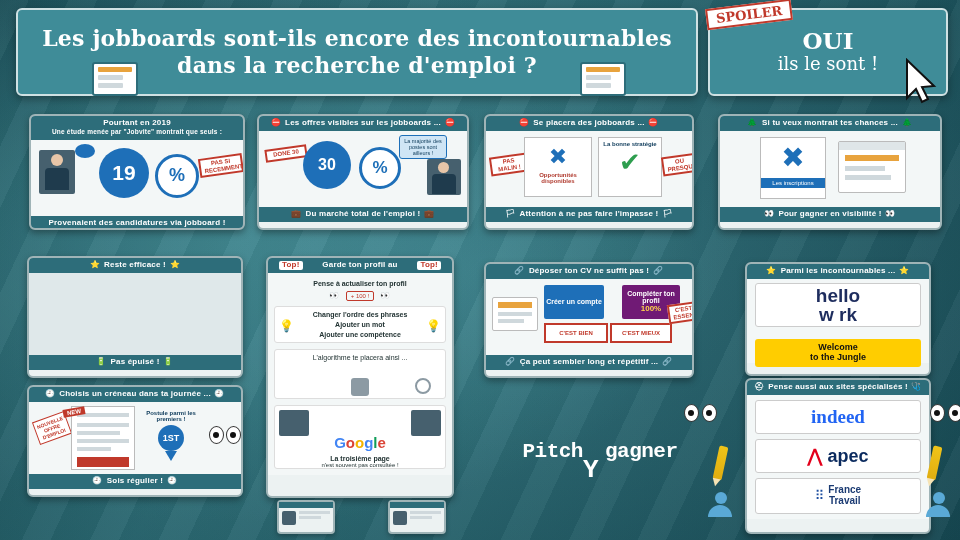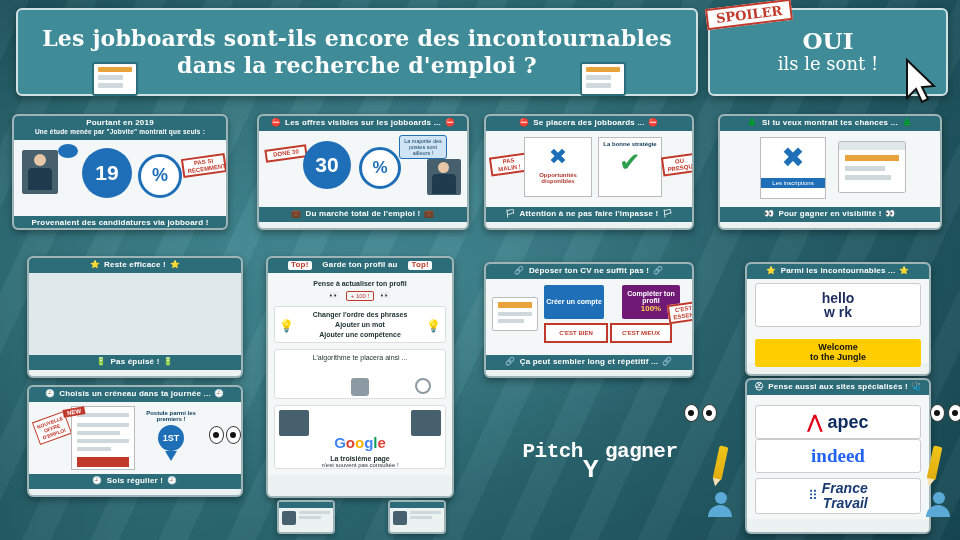--- a/index.html
+++ b/index.html
@@ -56,21 +56,21 @@
   
   .stampR{display:inline-block;background:#fff;border:2px solid #c0392b;color:#c0392b;font-size:6px;
     font-weight:bold;padding:1px 3px;transform:rotate(-8deg);text-align:center;line-height:1.1;}
   .circ{border-radius:50%;display:flex;align-items:center;justify-content:center;font-weight:bold;}
   .tinyico{font-size:8px;}
 
   .lbl{font-size:7px;text-align:center;color:#233;}
   .b{font-weight:bold;}
 
   
-  #c1{left:12px;top:114px;width:212px;height:112px;}
+  #c1{left:29px;top:114px;width:212px;height:112px;}
   
   #c2{left:257px;top:114px;width:208px;height:112px;}
   
   #c3{left:484px;top:114px;width:206px;height:112px;}
   
   #c4{left:718px;top:114px;width:220px;height:112px;}
   
   #c5{left:27px;top:256px;width:212px;height:118px;}
   
   #c6{left:266px;top:256px;width:184px;height:238px;}
@@ -163,21 +163,21 @@
 </div>
 
 <div class="card" id="c2">
   <div class="bar">
     <span class="tinyico">⛔</span>
     <span>Les offres visibles sur les jobboards ...</span>
     <span class="tinyico">⛔</span>
   </div>
   <div class="body" style="height:76px">
     <div class="stampR" style="position:absolute;left:6px;top:16px;width:32px;">DONE 30</div>
-    <div class="circ" style="position:absolute;left:44px;top:10px;width:48px;height:48px;background:#1e6fb8;color:#fff;font-size:21px;">30</div>
+    <div class="circ" style="position:absolute;left:44px;top:10px;width:48px;height:48px;background:#1e6fb8;color:#fff;font-size:16px;">30</div>
     <div class="circ" style="position:absolute;left:100px;top:16px;width:36px;height:36px;border:3px solid #1e6fb8;color:#1e6fb8;font-size:17px;background:#fff;">%</div>
     <div style="position:absolute;left:140px;top:4px;width:42px;background:#cfe5f5;border:1px solid #1e6fb8;border-radius:3px;font-size:5.5px;padding:2px;text-align:center;color:#14405f;">La majorité des postes sont ailleurs !</div>
     <div style="position:absolute;left:168px;top:28px;width:34px;height:36px;">
       <div style="width:34px;height:36px;background:#46606e;border-radius:2px;"></div>
       <div style="position:absolute;left:11px;top:3px;width:11px;height:11px;background:#e8c6a8;border-radius:50%;"></div>
       <div style="position:absolute;left:5px;top:15px;width:24px;height:20px;background:#1f3b4d;border-radius:4px 4px 0 0;"></div>
     </div>
   </div>
   <div class="bar bot">
     <span class="tinyico">💼</span>
@@ -244,21 +244,21 @@
   </div>
   <div class="body" style="height:82px;background:#dfe8ea"></div>
   <div class="bar bot">
     <span class="tinyico">🔋</span>
     <span>Pas épuisé !</span>
     <span class="tinyico">🔋</span>
   </div>
 </div>
 
 <div class="card" id="c6">
-  <div class="bar" style="justify-content:space-between;padding:3px 20px;">
+  <div class="bar" style="justify-content:space-between;padding:3px 11px;">
     <span style="background:#fff;color:#c0392b;padding:0 3px;border-radius:2px;">Top!</span>
     <span>Garde ton profil au</span>
     <span style="background:#fff;color:#c0392b;padding:0 3px;border-radius:2px;">Top!</span>
   </div>
   <div class="body" style="height:202px;padding:4px 6px;box-sizing:border-box;">
     <div class="lbl b" style="margin-top:3px">Pense à actualiser ton profil</div>
     <div style="display:flex;align-items:center;justify-content:center;gap:6px;margin-top:4px;">
       <span class="tinyico">👀</span>
       <span style="border:1px solid #c0392b;color:#c0392b;font-size:6px;padding:1px 4px;border-radius:2px;">+ 100 !</span>
       <span class="tinyico">👀</span>
@@ -322,21 +322,21 @@
 </div>
 
 <div class="card" id="c8">
   <div class="bar">
     <span class="tinyico">⭐</span>
     <span>Parmi les incontournables ...</span>
     <span class="tinyico">⭐</span>
   </div>
   <div class="body" style="height:84px;padding:4px 8px;box-sizing:border-box;">
     <div class="logoBox" style="height:42px;">
-      <div style="font-size:14px;color:#1e2d5e;font-weight:bold;line-height:1;text-align:center;">
+      <div style="font-size:19px;color:#1e2d5e;font-weight:bold;line-height:1;text-align:center;">
         <span>hello</span><br><span>w rk</span>
       </div>
     </div>
     <div class="logoBox" style="height:28px;margin-top:12px;background:#ffcd00;border:none;">
       <div style="font-size:9px;color:#111;font-weight:bold;line-height:1.1;text-align:center;">
         <span>Welcome</span><br><span>to the Jungle</span>
       </div>
     </div>
   </div>
 </div>
@@ -375,30 +375,30 @@
   </div>
 </div>
 
 <div class="card" id="c10">
   <div class="bar">
     <span class="tinyico">⛑</span>
     <span>Pense aussi aux sites spécialisés !</span>
     <span class="tinyico">🩺</span>
   </div>
   <div class="body" style="height:124px;padding:5px 8px;box-sizing:border-box;">
+    <div class="logoBox" style="height:32px;">
+      <span style="color:#2164f3;font-size:19px;font-weight:bold;font-family:'Liberation Serif',serif;">indeed</span>
+    </div>
     <div class="logoBox" style="height:32px;margin-top:5px;">
       <span style="color:#0a2a5e;font-size:18px;font-weight:bold;"><span style="color:#e3001b;">⋀</span> <span>apec</span></span>
-    </div>
-    <div class="logoBox" style="height:32px;">
-      <span style="color:#2164f3;font-size:19px;font-weight:bold;font-family:'Liberation Serif',serif;">indeed</span>
     </div>
     <div class="logoBox" style="height:34px;margin-top:5px;">
       <div style="display:flex;align-items:center;gap:4px;">
         <span style="color:#1e4fa0;font-size:13px;">⠿</span>
-        <span style="color:#1b3b73;font-size:14px;font-weight:bold;line-height:1.05;text-align:right;font-style:italic;">
+        <span style="color:#1b3b73;font-size:10px;font-weight:bold;line-height:1.05;text-align:center;">
           <span>France</span><br><span>Travail</span>
         </span>
       </div>
     </div>
   </div>
 </div>
 
 <div class="thumb" style="left:277px;top:500px;width:54px;height:30px;">
   <div class="tb"></div>
   <div style="padding:3px;display:flex;gap:3px;">

